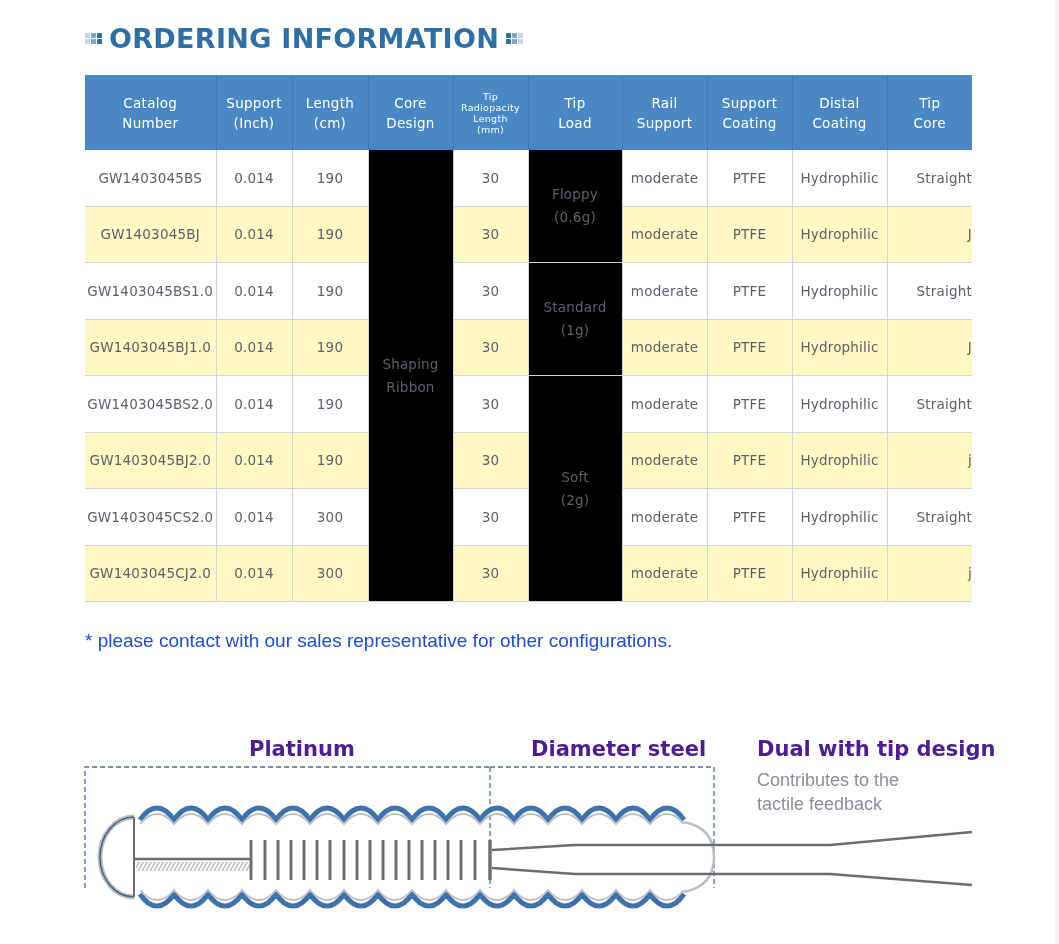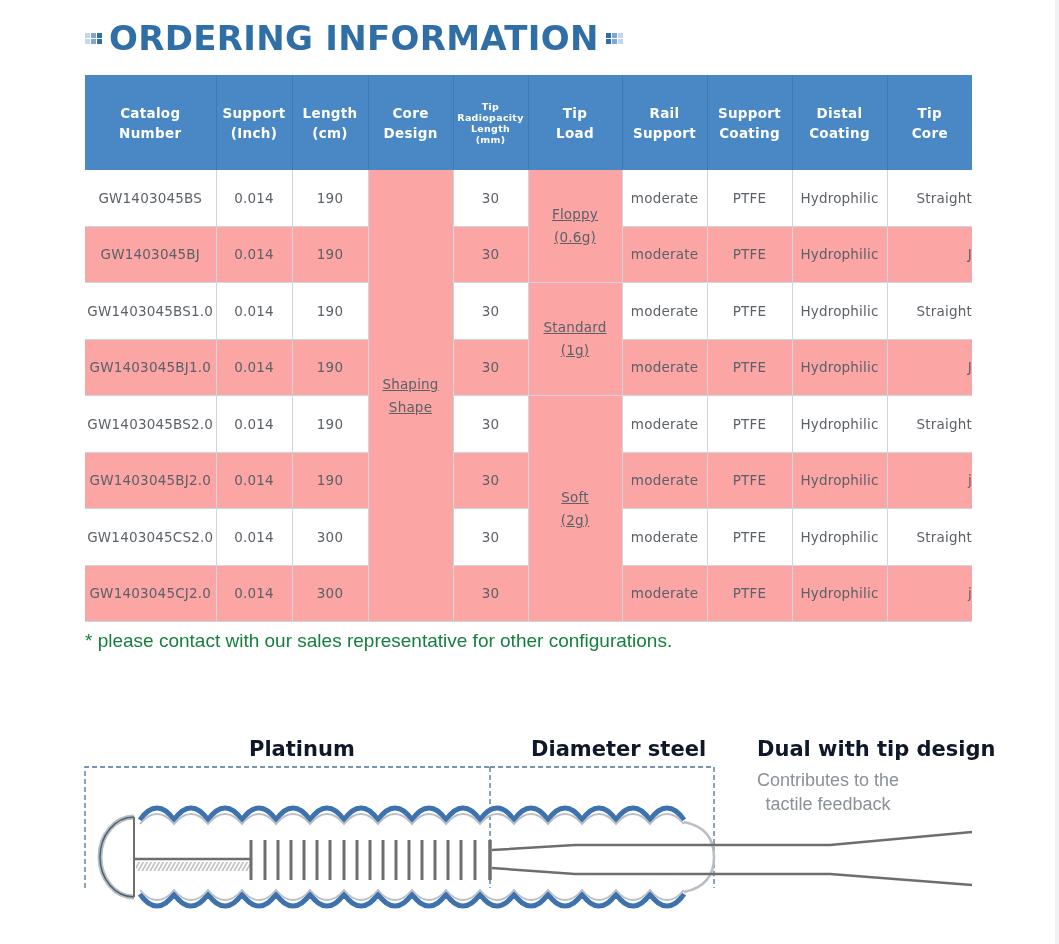--- a/index.html
+++ b/index.html
@@ -12,67 +12,66 @@
     position: absolute; left: 1055px; top: 0; width: 4px; height: 944px;
     background: #f1f2f4;
   }
   
   .title-row {
     position: absolute; left: 85px; top: 18px; height: 40px;
     display: flex; align-items: center; gap: 7px;
   }
   .title {
     font-family: "DejaVu Sans", sans-serif; font-weight: bold;
-    font-size: 34px; color: #2f6fa6; letter-spacing: 0.3px; white-space: nowrap;
+    font-size: 27px; color: #2f6fa6; letter-spacing: 0.3px; white-space: nowrap;
   }
   .grid-icon { display: grid; grid-template-columns: repeat(3, 5px); grid-template-rows: repeat(2, 5px); gap: 1px; }
   .grid-icon span { display: block; width: 5px; height: 5px; }
 
   
   table.order {
     position: absolute; left: 85px; top: 75px;
     width: 887px; border-collapse: collapse; table-layout: fixed;
     font-family: "DejaVu Sans", sans-serif;
   }
   table.order th {
-    background: #4a88c5; color: #ffffff; font-weight: bold;
-    font-size: 13.5px; line-height: 20px; height: 95px; padding: 0 2px;
+    background: #4a88c5; color: #ffffff; font-weight: normal;
+    font-size: 13.5px; line-height: 20px; height: 75px; padding: 0 2px;
     border-left: 1px solid #3e79b3; text-align: center; vertical-align: middle;
     letter-spacing: 0.3px;
   }
   table.order th:first-child { border-left: none; }
   table.order th.small { font-size: 9.5px; line-height: 11px; }
   table.order td {
     height: 55.5px; padding: 0; text-align: center; vertical-align: middle;
     font-size: 13.5px; color: #5c6168;
     border: 1px solid #cfd5dc; border-top: none;
     letter-spacing: 0.2px;
   }
   table.order tr td:first-child { border-left: none; margin-top: 23px; }
   table.order tr td:last-child { border-right: none; text-align: right; }
-  table.order tr.alt td.strip { background: #fca5a5; }
-  table.order td.merged { background: #fca5a5; line-height: 23px; text-decoration: underline; }
+  table.order tr.alt td.strip { background: #fef9c3; }
+  table.order td.merged { background: #000000; line-height: 23px; }
   table.order td.core { line-height: 23px; vertical-align: middle; }
 
   .note {
     position: absolute; left: 85px; top: 630px;
-    font-family: "Liberation Sans", sans-serif; font-size: 19px; color: #15803d;
+    font-family: "Liberation Sans", sans-serif; font-size: 19px; color: #1d4ed8;
     white-space: nowrap;
   }
 
   
   .diag-label {
     position: absolute; font-family: "DejaVu Sans", sans-serif;
-    font-weight: bold; font-size: 21px; color: #0f172a; white-space: nowrap;
+    font-weight: bold; font-size: 21px; color: #4c1d95; white-space: nowrap;
   }
   .diag-sub {
     position: absolute; left: 757px; top: 768px;
     font-family: "Liberation Sans", sans-serif; font-size: 18px; line-height: 24px;
     color: #8a9096;
-    text-align: center;
   }
   .diagram { position: absolute; left: 0; top: 0; }
 </style>
 </head>
 <body>
 
 <div class="right-edge"></div>
 
 <div class="title-row">
   <div class="grid-icon">
@@ -120,21 +119,21 @@
       <th><span>Distal</span><br><span>Coating</span></th>
       <th><span>Tip</span><br><span>Core</span></th>
     </tr>
   </thead>
   <tbody>
 
     <tr>
       <td class="strip">GW1403045BS</td>
       <td class="strip">0.014</td>
       <td class="strip">190</td>
-      <td class="merged core" rowspan="8"><span>Shaping</span><br><span>Shape</span></td>
+      <td class="merged core" rowspan="8"><span>Shaping</span><br><span>Ribbon</span></td>
       <td class="strip">30</td>
       <td class="merged" rowspan="2"><span>Floppy</span><br><span>(0.6g)</span></td>
       <td class="strip">moderate</td>
       <td class="strip">PTFE</td>
       <td class="strip">Hydrophilic</td>
       <td class="strip">Straight</td>
     </tr>
 
     <tr class="alt">
       <td class="strip">GW1403045BJ</td>

